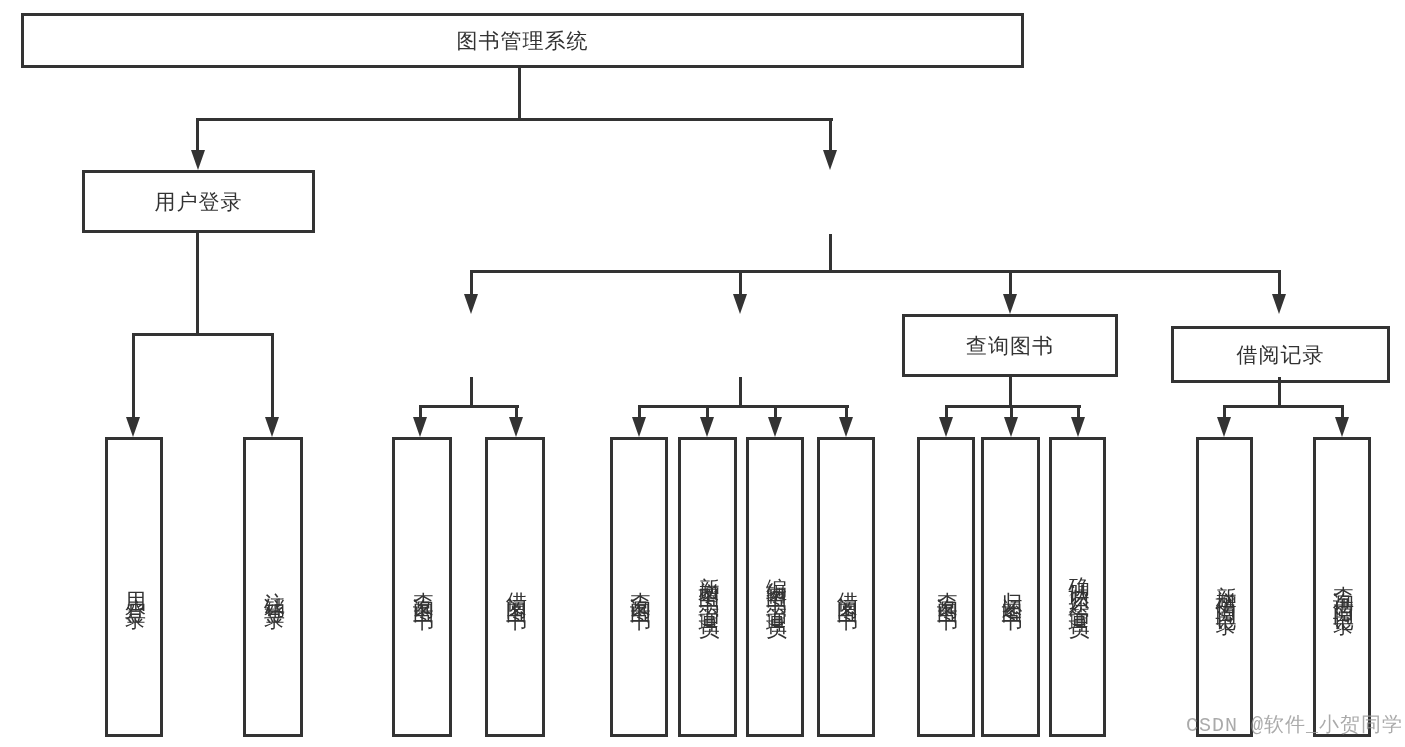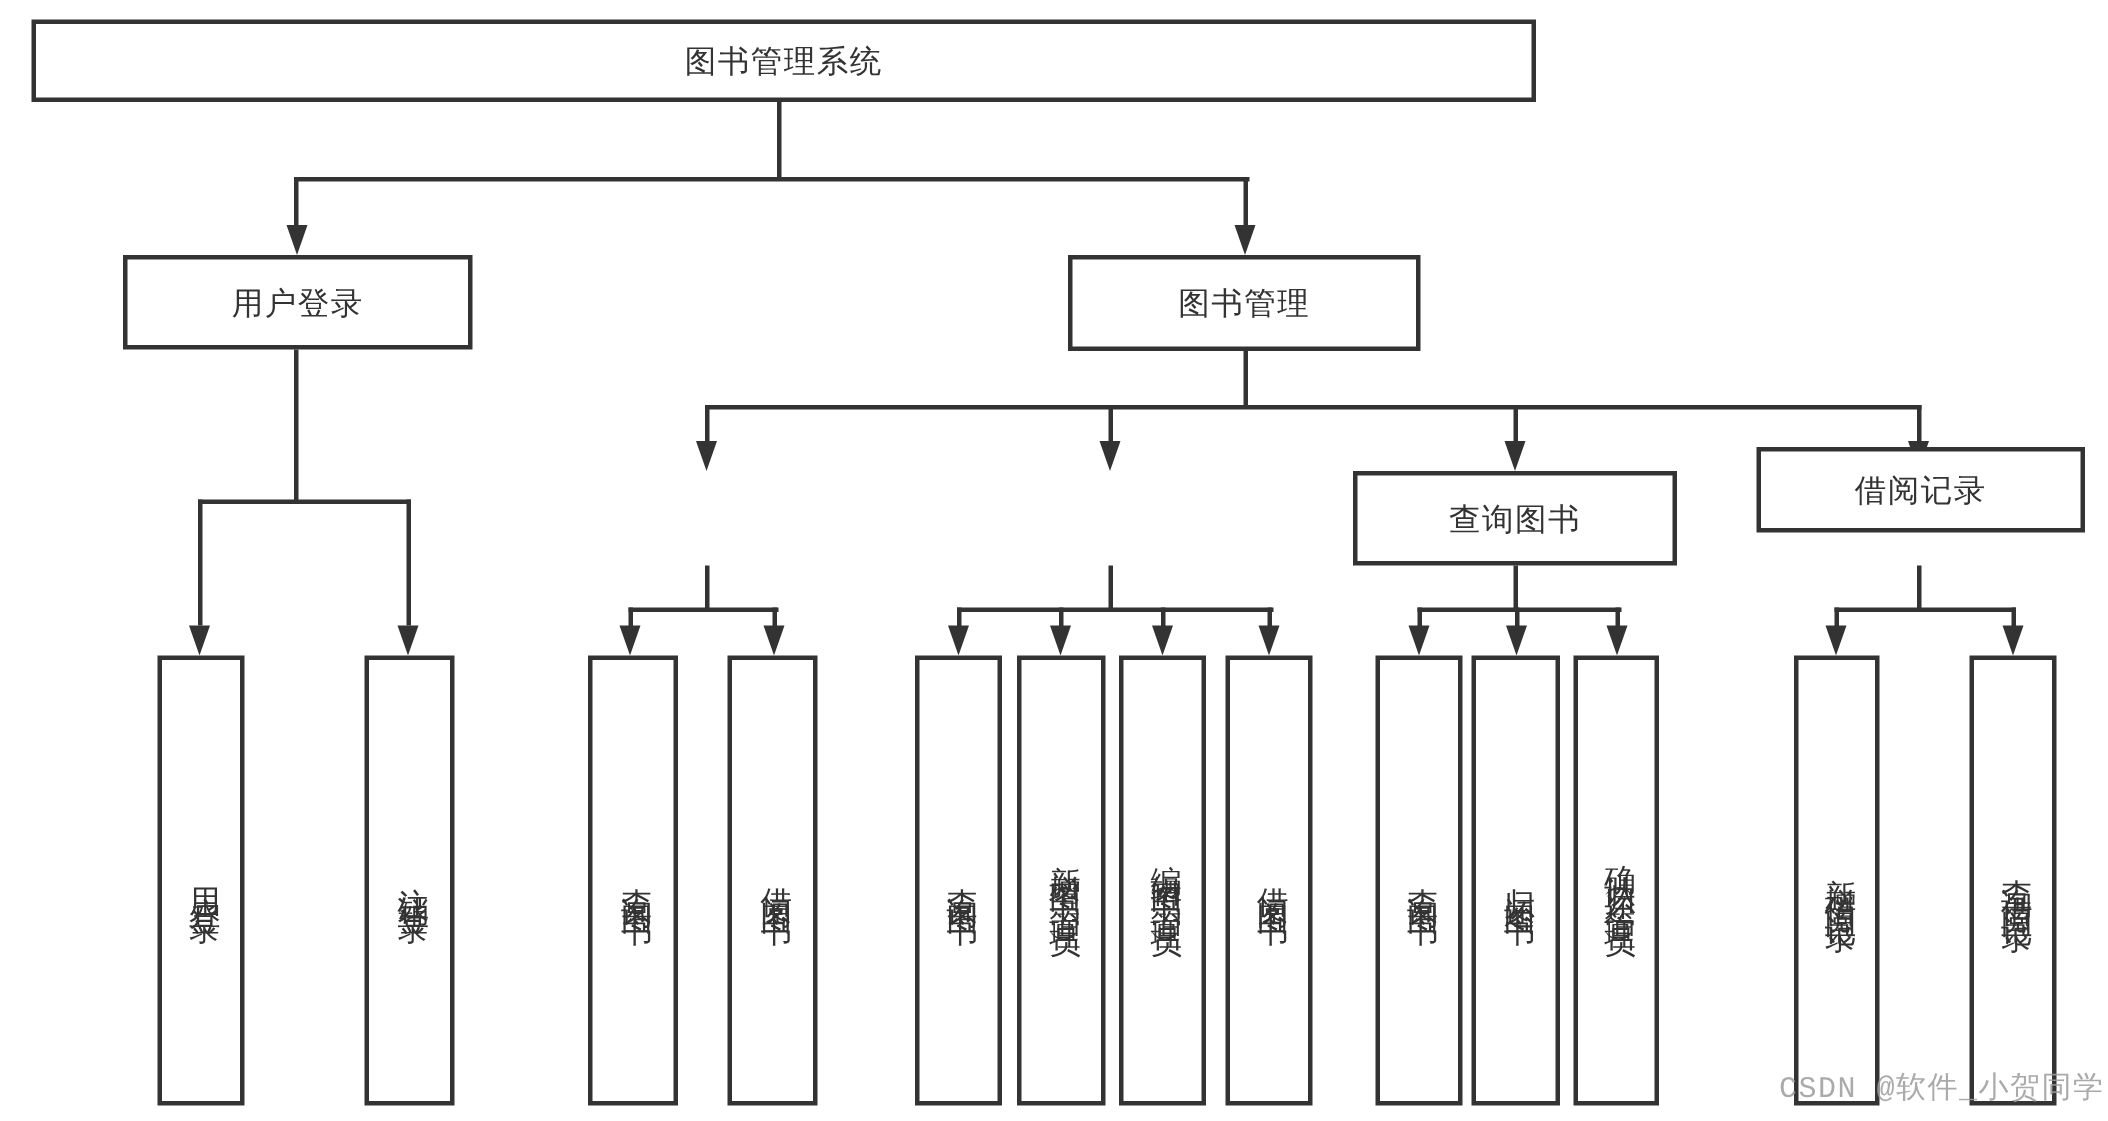--- a/index.html
+++ b/index.html
@@ -65,42 +65,41 @@
   <div class="box" style="left:21px;top:13px;width:1003px;height:55px">图书管理系统</div>
 
   <div class="vl" style="left:518px;top:68px;height:52px"></div>
   <div class="hl" style="left:197px;top:118px;width:636px"></div>
   <div class="vl" style="left:196px;top:118px;height:34px"></div>
   <div class="vl" style="left:829px;top:118px;height:34px"></div>
   <div class="ah" style="left:191px;top:150px"></div>
   <div class="ah" style="left:823px;top:150px"></div>
 
   <div class="box" style="left:82px;top:170px;width:233px;height:63px">用户登录</div>
-  <div class="box" style="left:712px;top:170px;width:235px;height:64px">图书管理</div>
 
   <div class="vl" style="left:196px;top:233px;height:102px"></div>
   <div class="hl" style="left:132px;top:333px;width:142px"></div>
   <div class="vl" style="left:132px;top:333px;height:84px"></div>
   <div class="vl" style="left:271px;top:333px;height:84px"></div>
   <div class="ah" style="left:126px;top:417px"></div>
   <div class="ah" style="left:265px;top:417px"></div>
 
   <div class="vl" style="left:829px;top:234px;height:38px"></div>
   <div class="hl" style="left:470px;top:270px;width:811px"></div>
   <div class="vl" style="left:470px;top:270px;height:26px"></div>
   <div class="vl" style="left:739px;top:270px;height:26px"></div>
   <div class="vl" style="left:1009px;top:270px;height:26px"></div>
   <div class="vl" style="left:1278px;top:270px;height:26px"></div>
   <div class="ah" style="left:464px;top:294px"></div>
   <div class="ah" style="left:733px;top:294px"></div>
   <div class="ah" style="left:1003px;top:294px"></div>
   <div class="ah" style="left:1272px;top:294px"></div>
 
   <div class="box" style="left:902px;top:314px;width:216px;height:63px">查询图书</div>
-  <div class="box" style="left:1171px;top:298px;width:219px;height:57px">借阅记录</div>
+  <div class="box" style="left:1171px;top:326px;width:219px;height:57px">借阅记录</div>
 
   <div class="vl" style="left:470px;top:377px;height:30px"></div>
   <div class="hl" style="left:419px;top:405px;width:100px"></div>
   <div class="vl" style="left:419px;top:405px;height:14px"></div>
   <div class="vl" style="left:515px;top:405px;height:14px"></div>
   <div class="ah" style="left:413px;top:417px"></div>
   <div class="ah" style="left:509px;top:417px"></div>
 
   <div class="vl" style="left:739px;top:377px;height:30px"></div>
   <div class="hl" style="left:638px;top:405px;width:211px"></div>

